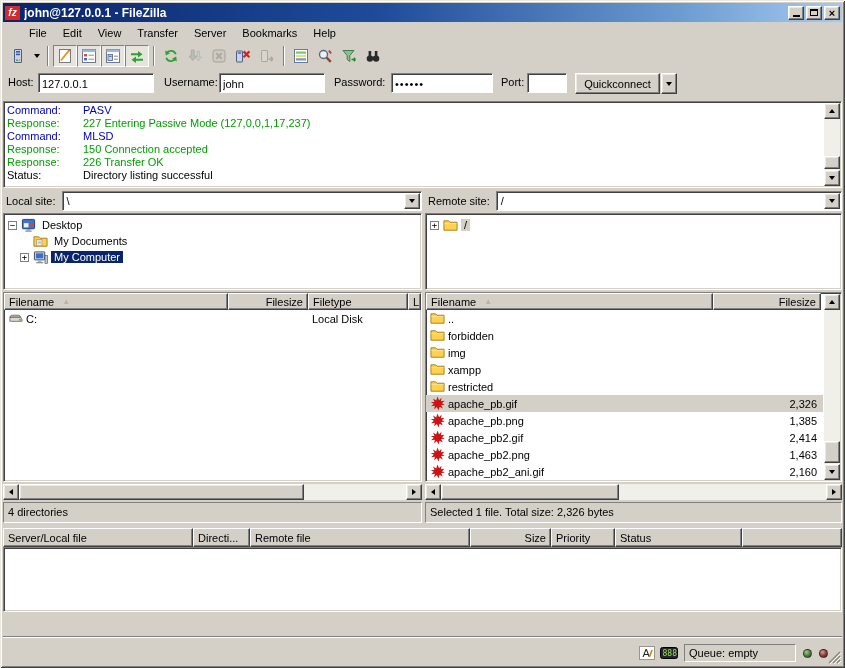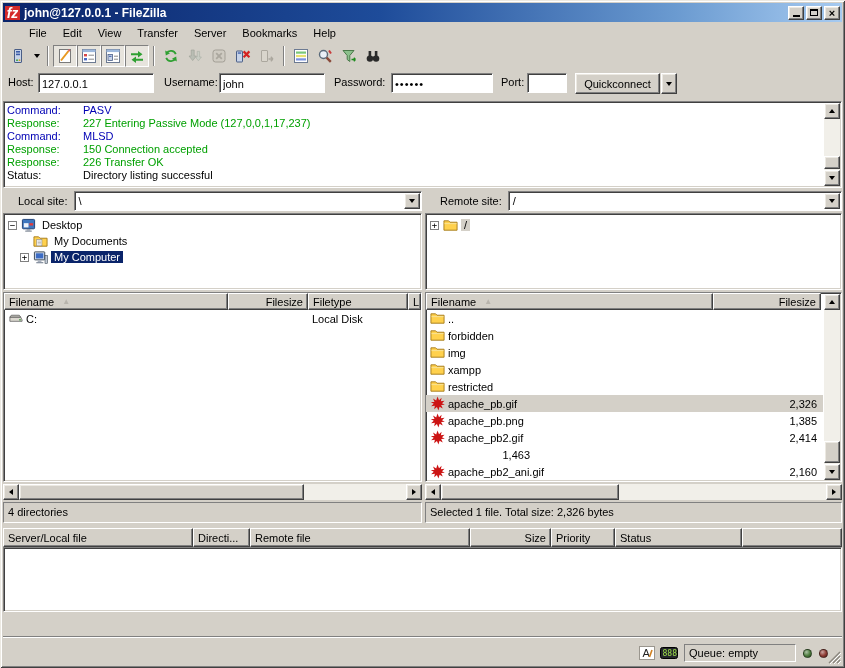--- a/index.html
+++ b/index.html
@@ -5,21 +5,21 @@
   *{box-sizing:border-box;margin:0;padding:0}
   body{margin:0;background:#9a9a9a;font-family:"Liberation Sans",sans-serif}
   .window{position:relative;width:845px;height:668px;background:#D4D0C8;font-size:11px;color:#000;
     box-shadow:inset 1px 1px 0 #ECE9E2,inset -1px -1px 0 #404040,inset 2px 2px 0 #fff,inset -2px -2px 0 #808080;overflow:hidden}
   .raised{background:#D4D0C8;border:1px solid;border-color:#FFFFFF #404040 #404040 #FFFFFF;box-shadow:inset -1px -1px 0 #808080,inset 1px 1px 0 #ECE9E2}
   .sunken2{background:#fff;border:1px solid;border-color:#808080 #FFFFFF #FFFFFF #808080;box-shadow:inset 1px 1px 0 #404040,inset -1px -1px 0 #D4D0C8}
   .sunken1{border:1px solid;border-color:#808080 #FFFFFF #FFFFFF #808080}
   
   .titlebar{position:absolute;left:3px;top:3px;width:839px;height:19px;display:flex;align-items:center;padding:0 2px;
     background:linear-gradient(90deg,#0A246A 0%,#1E4C9A 45%,#6A9AD0 80%,#A6CAF0 100%)}
-  .fz-icon{width:15px;height:14px;background:#D42A2A;color:#fff;font-weight:bold;font-style:italic;font-size:14px;display:flex;align-items:center;justify-content:center;flex:none}
+  .fz-icon{width:15px;height:14px;background:#D42A2A;color:#fff;font-weight:bold;font-style:italic;font-size:10px;display:flex;align-items:center;justify-content:center;flex:none}
   .title-text{color:#fff;font-weight:bold;font-size:12px;margin-left:4px;flex:1;white-space:nowrap;overflow:hidden}
   .winbtn{width:16px;height:14px;margin-left:2px;display:flex;align-items:center;justify-content:center;flex:none}
   .glyph-min{width:7px;height:2px;background:#000;margin-top:7px}
   .glyph-max{width:8px;height:7px;border:1px solid #000;border-top-width:2px}
   .glyph-close{font-size:11px;font-weight:bold;line-height:10px}
   
   .menubar{position:absolute;left:19px;top:23px;width:839px;height:19px;display:flex;align-items:center;padding-left:2px}
   .menu-item{padding:2px 8px}
   
   .toolbar{position:absolute;left:3px;top:43px;width:839px;height:25px;display:flex;align-items:center;padding-left:3px}
@@ -50,21 +50,21 @@
   .sbv .up{position:absolute;top:0;left:0}
   .sbv .down{position:absolute;bottom:0;left:0}
   .sbv .sb-thumb-v{position:absolute;left:0;width:16px}
   .sbh{position:absolute;left:0;right:0;top:294px;height:16px;display:flex}
   .sb-track{flex:1;position:relative;background:#F1EFE9}
   .sb-thumb{position:absolute;top:0;height:16px}
   
   .pane{position:absolute;top:190px;height:334px}
   #local-pane{left:3px;width:419px}
   #remote-pane{left:425px;width:417px}
-  .site-row{position:absolute;left:12px;right:0;top:0;height:21px;display:flex;align-items:center}
+  .site-row{position:absolute;left:0;right:0;top:0;height:21px;display:flex;align-items:center}
   .site-label{padding:0 6px 0 3px;white-space:nowrap}
   .combo{flex:1;height:20px;position:relative;display:flex;align-items:center;padding-left:4px;background:#fff;border:1px solid;border-color:#808080 #fff #fff #808080;box-shadow:inset 1px 1px 0 #404040}
   .combo-btn{position:absolute;right:1px;top:1px;width:16px;height:16px;display:flex;align-items:center;justify-content:center}
   .tree{position:absolute;left:0;right:0;top:23px;height:77px;padding-top:3px;overflow:hidden}
   .tree-item{height:16px;display:flex;align-items:center;white-space:nowrap}
   .expander{width:9px;height:9px;flex:none;border:1px solid #808080;background:#fff;font-size:9px;line-height:7px;text-align:center;margin-right:4px;font-family:"DejaVu Sans Mono",monospace}
   .exp-spacer{width:13px;flex:none}
   .tree-item .ic{margin-right:3px}
   .tree-item .ic svg{width:15px;height:15px}
   .titem-label{padding:0 3px}
@@ -521,20 +521,28 @@
               <span class="ic">
                 <svg viewBox="0 0 16 16">
                   <polygon points="8,0.5 9.6,4.6 12.4,1.8 11.6,5.6 15.5,5 12.8,7.6 15.8,9.4 11.9,9.6 13.6,13.4 10.2,11.4 9,15.5 7.4,11.6 4.4,14.2 5.2,10.4 1.2,11 4,8.2 0.8,6.4 4.8,6.3 3.2,2.6 6.6,4.8" fill="#CC1414"></polygon>
                 </svg>
               </span>
               <span>apache_pb2.gif</span>
             </div>
             <div class="lcell right" style="width: 108px;">2,414</div>
           </div>
           <div class="lrow" style="width: 397px;">
+            <div class="lcell" style="width: 287px;">
+              <span class="ic">
+                <svg viewBox="0 0 16 16">
+                  <polygon points="8,0.5 9.6,4.6 12.4,1.8 11.6,5.6 15.5,5 12.8,7.6 15.8,9.4 11.9,9.6 13.6,13.4 10.2,11.4 9,15.5 7.4,11.6 4.4,14.2 5.2,10.4 1.2,11 4,8.2 0.8,6.4 4.8,6.3 3.2,2.6 6.6,4.8" fill="#CC1414"></polygon>
+                </svg>
+              </span>
+              <span>apache_pb2.png</span>
+            </div>
             <div class="lcell right" style="width: 108px;">1,463</div>
           </div>
           <div class="lrow" style="width: 397px;">
             <div class="lcell" style="width: 287px;">
               <span class="ic">
                 <svg viewBox="0 0 16 16">
                   <polygon points="8,0.5 9.6,4.6 12.4,1.8 11.6,5.6 15.5,5 12.8,7.6 15.8,9.4 11.9,9.6 13.6,13.4 10.2,11.4 9,15.5 7.4,11.6 4.4,14.2 5.2,10.4 1.2,11 4,8.2 0.8,6.4 4.8,6.3 3.2,2.6 6.6,4.8" fill="#CC1414"></polygon>
                 </svg>
               </span>
               <span>apache_pb2_ani.gif</span>

